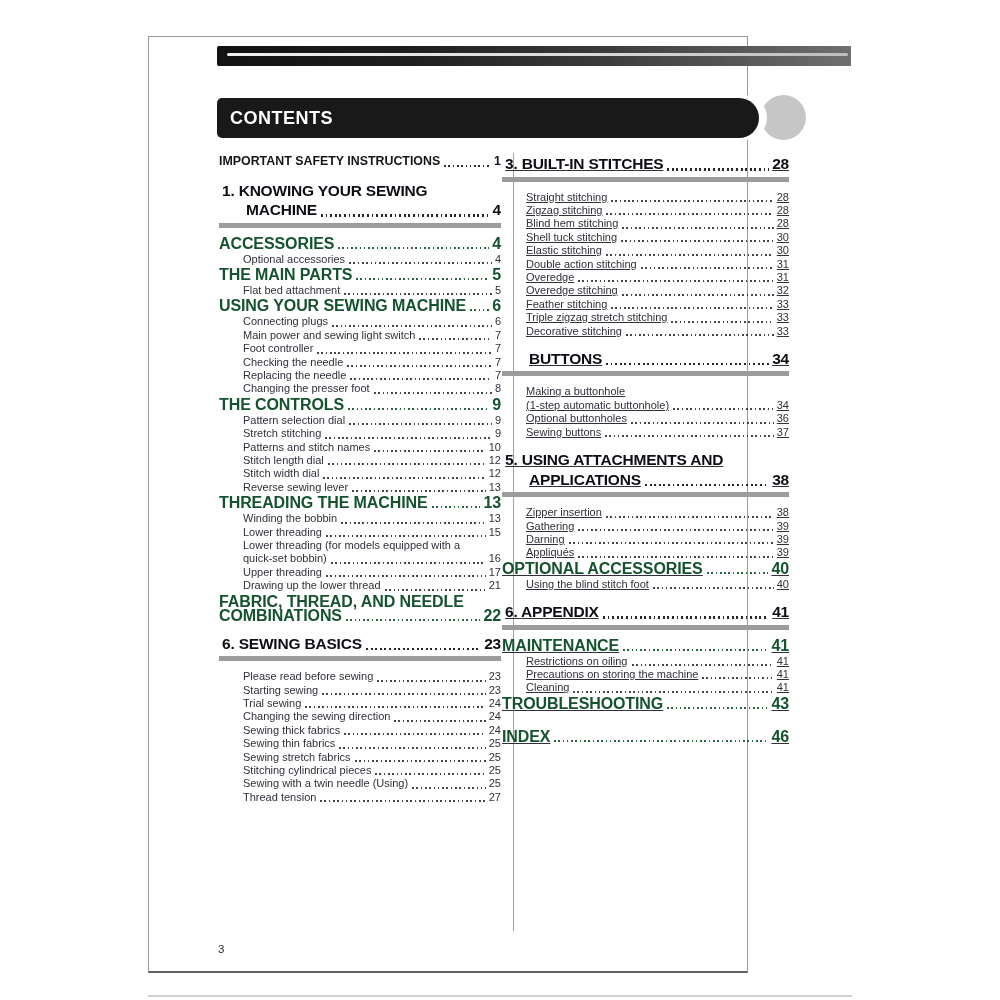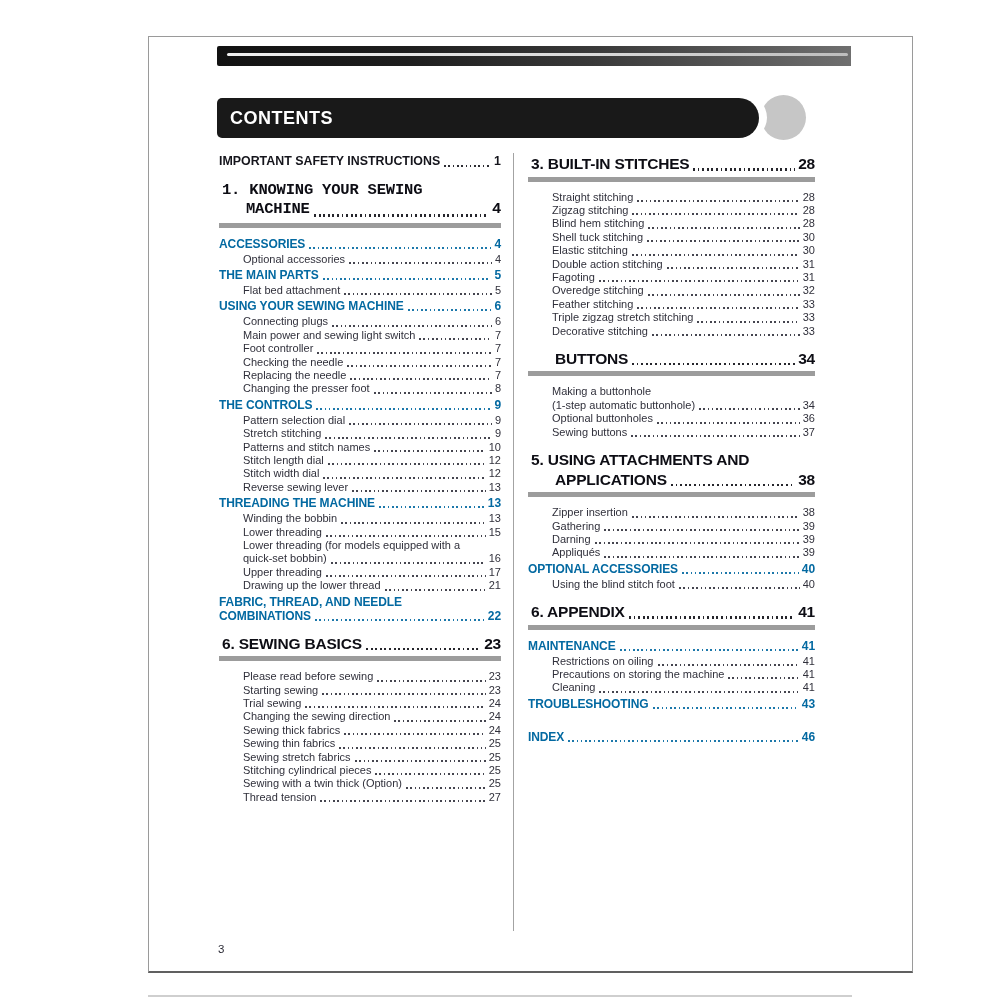--- a/index.html
+++ b/index.html
@@ -1,58 +1,58 @@
 <!DOCTYPE html>
 <html><head>
 <meta charset="utf-8">
 <style>
   html,body{margin:0;padding:0;background:#ffffff;}
   .stage{position:relative;width:1000px;height:1000px;background:#ffffff;overflow:hidden;
          font-family:"Liberation Sans","DejaVu Sans",sans-serif;}
-  .page{position:absolute;left:148px;top:36px;width:765px;height:937px;box-sizing:border-box;
+  .page{position:absolute;left:148px;top:36px;width:600px;height:937px;box-sizing:border-box;
         background:#ffffff;border:1px solid #9a9a9a;border-bottom:2px solid #606060;}
   
   .top-rule{position:absolute;left:68px;top:9px;width:634px;height:20px;
             background:linear-gradient(90deg,#121212 0%,#1e1e1e 30%,#3a3a3a 60%,#6f6f6f 100%);
             border-radius:2px 0 0 2px;}
   .top-rule-line{position:absolute;left:10px;right:3px;top:7px;height:3px;border-radius:2px;
             background:linear-gradient(90deg,#f0f0f0 0%,#d9d9d9 60%,#bdbdbd 100%);}
   
   .crescent{position:absolute;left:612px;top:58px;width:45px;height:45px;border-radius:50%;
             background:#c6c6c6;z-index:1;}
   .crescent-cut{position:absolute;left:573px;top:58px;width:45px;height:45px;border-radius:50%;
             background:#ffffff;z-index:2;}
   .banner{position:absolute;left:68px;top:61px;width:542px;height:40px;background:#191919;
           border-radius:5px 20px 20px 5px;z-index:3;display:flex;align-items:center;}
   .banner-title{color:#ffffff;font-weight:bold;font-size:18px;letter-spacing:0.5px;padding-left:13px;}
   
   .divider{position:absolute;left:364px;top:116px;width:1px;height:778px;background:#a3a3a3;}
   
   .col{position:absolute;top:117px;color:#30303b;}
   .col-left{left:70px;width:282px;}
-  .col-right{left:379px;width:287px;}
+  .col-right{left:353px;width:287px;text-decoration:underline;}
   .entry{white-space:nowrap;}
   .row{display:flex;align-items:flex-end;}
   .label{white-space:nowrap;}
   .dots{flex:1 1 auto;height:2px;margin:0 3px 2px 4px;opacity:.9;
         background-image:repeating-linear-gradient(to right,currentColor 0 1.6px,transparent 1.6px 4.3px);}
   .pg{white-space:nowrap;}
   .l2{font-size:11px;line-height:13.4px;color:#30303b;}
   .l2 .row{padding-left:24px;}
-  .l1{font-size:12px;line-height:14px;font-weight:bold;color:#0369a1;letter-spacing:-0.1px;margin-top:1px;}
+  .l1{font-size:16px;line-height:14px;font-weight:bold;color:#14532d;letter-spacing:-0.1px;margin-top:1px;}
   .l1 + .l2{margin-top:2px;}
   .l2 + .l1{margin-top:2px;}
   .l1 + .l1{margin-top:19px;}
   .top{font-size:12.4px;line-height:14.5px;font-weight:bold;color:#15151c;}
   .section{font-size:15.5px;line-height:19.5px;font-weight:bold;color:#0d0d14;margin-top:11px;letter-spacing:-0.2px;}
   .section .row{padding-left:3px;}
   .section .row.cont{padding-left:27px;}
   .section .dots{height:2.4px;margin-bottom:3px;
         background-image:repeating-linear-gradient(to right,currentColor 0 1.9px,transparent 1.9px 4.6px);}
-  .top + .section{margin-top:12px;font-family:Liberation Mono, monospace;}
+  .top + .section{margin-top:12px;}
   .col > .section:first-child{margin-top:0;}
   .secbar{height:5px;background:#9c9c9c;margin-top:3px;margin-bottom:9px;}
   .section + .l2{margin-top:2px;text-align:right;}
   
   .footer-num{position:absolute;left:69px;top:906px;font-size:11.5px;color:#2a2a35;}
   .bottom-line{position:absolute;left:148px;top:995px;width:704px;height:2px;background:#cfcfcf;}
 </style>
 </head>
 <body>
 
@@ -326,21 +326,21 @@
         </div>
         <div class="entry l2">
           <div class="row">
             <span class="label">Stitching cylindrical pieces</span>
             <span class="dots"></span>
             <span class="pg">25</span>
           </div>
         </div>
         <div class="entry l2">
           <div class="row">
-            <span class="label">Sewing with a twin thick (Option)</span>
+            <span class="label">Sewing with a twin needle (Using)</span>
             <span class="dots"></span>
             <span class="pg">25</span>
           </div>
         </div>
         <div class="entry l2">
           <div class="row">
             <span class="label">Thread tension</span>
             <span class="dots"></span>
             <span class="pg">27</span>
           </div>
@@ -392,21 +392,21 @@
         </div>
         <div class="entry l2">
           <div class="row">
             <span class="label">Double action stitching</span>
             <span class="dots"></span>
             <span class="pg">31</span>
           </div>
         </div>
         <div class="entry l2">
           <div class="row">
-            <span class="label">Fagoting</span>
+            <span class="label">Overedge</span>
             <span class="dots"></span>
             <span class="pg">31</span>
           </div>
         </div>
         <div class="entry l2">
           <div class="row">
             <span class="label">Overedge stitching</span>
             <span class="dots"></span>
             <span class="pg">32</span>
           </div>

